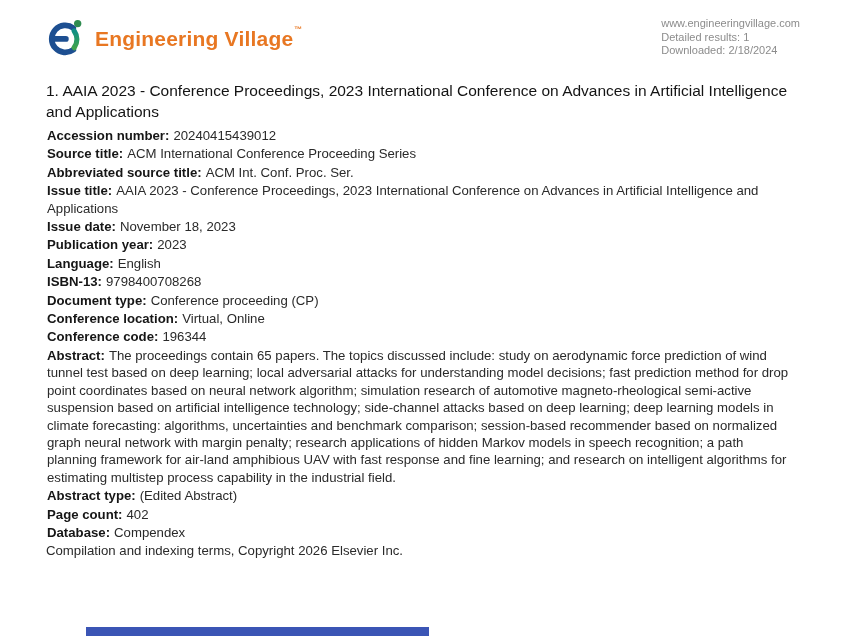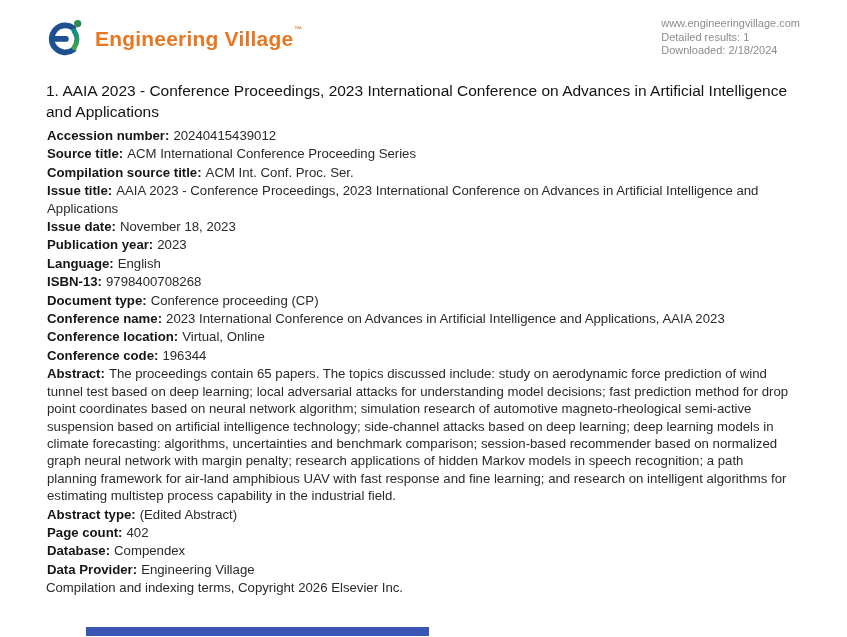--- a/index.html
+++ b/index.html
@@ -75,34 +75,32 @@
       <div>Detailed results: 1</div>
       <div>Downloaded: 2/18/2024</div>
     </div>
   </div>
 
   <div class="title">1. AAIA 2023 - Conference Proceedings, 2023 International Conference on Advances in Artificial Intelligence and Applications</div>
 
   <div class="fields" id="fields">
       <div class="field-row"><span class="lbl">Accession number:</span><span class="val">20240415439012</span></div>
       <div class="field-row"><span class="lbl">Source title:</span><span class="val">ACM International Conference Proceeding Series</span></div>
-      <div class="field-row"><span class="lbl">Compilation source title:</span><span class="val">ACM Int. Conf. Proc. Ser.</span></div>
+      <div class="field-row"><span class="lbl">Abbreviated source title:</span><span class="val">ACM Int. Conf. Proc. Ser.</span></div>
       <div class="field-row"><span class="lbl">Issue title:</span><span class="val">AAIA 2023 - Conference Proceedings, 2023 International Conference on Advances in Artificial Intelligence and Applications</span></div>
       <div class="field-row"><span class="lbl">Issue date:</span><span class="val">November 18, 2023</span></div>
       <div class="field-row"><span class="lbl">Publication year:</span><span class="val">2023</span></div>
       <div class="field-row"><span class="lbl">Language:</span><span class="val">English</span></div>
       <div class="field-row"><span class="lbl">ISBN-13:</span><span class="val">9798400708268</span></div>
       <div class="field-row"><span class="lbl">Document type:</span><span class="val">Conference proceeding (CP)</span></div>
-      <div class="field-row"><span class="lbl">Conference name:</span><span class="val">2023 International Conference on Advances in Artificial Intelligence and Applications, AAIA 2023</span></div>
       <div class="field-row"><span class="lbl">Conference location:</span><span class="val">Virtual, Online</span></div>
       <div class="field-row"><span class="lbl">Conference code:</span><span class="val">196344</span></div>
       <div class="field-row"><span class="lbl">Abstract:</span><span class="val">The proceedings contain 65 papers. The topics discussed include: study on aerodynamic force prediction of wind tunnel test based on deep learning; local adversarial attacks for understanding model decisions; fast prediction method for drop point coordinates based on neural network algorithm; simulation research of automotive magneto-rheological semi-active suspension based on artificial intelligence technology; side-channel attacks based on deep learning; deep learning models in climate forecasting: algorithms, uncertainties and benchmark comparison; session-based recommender based on normalized graph neural network with margin penalty; research applications of hidden Markov models in speech recognition; a path planning framework for air-land amphibious UAV with fast response and fine learning; and research on intelligent algorithms for estimating multistep process capability in the industrial field.</span></div>
       <div class="field-row"><span class="lbl">Abstract type:</span><span class="val">(Edited Abstract)</span></div>
       <div class="field-row"><span class="lbl">Page count:</span><span class="val">402</span></div>
       <div class="field-row"><span class="lbl">Database:</span><span class="val">Compendex</span></div>
-      <div class="field-row"><span class="lbl">Data Provider:</span><span class="val">Engineering Village</span></div>
     </div>
 
   <div class="copyright">Compilation and indexing terms, Copyright 2026 Elsevier Inc.</div>
 
   <div class="selection-bar"></div>
 
 </div>
 
 </body></html>

